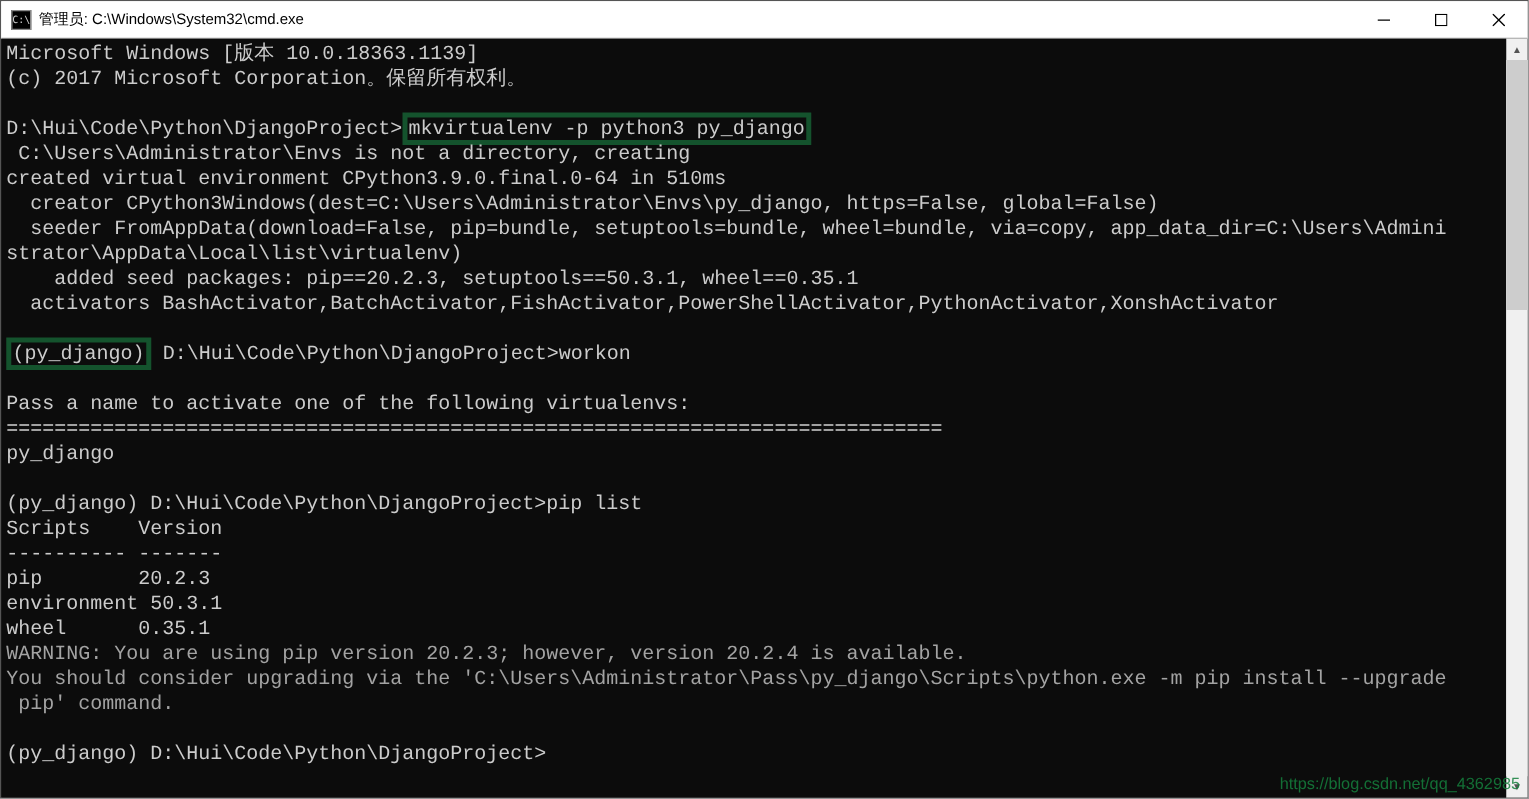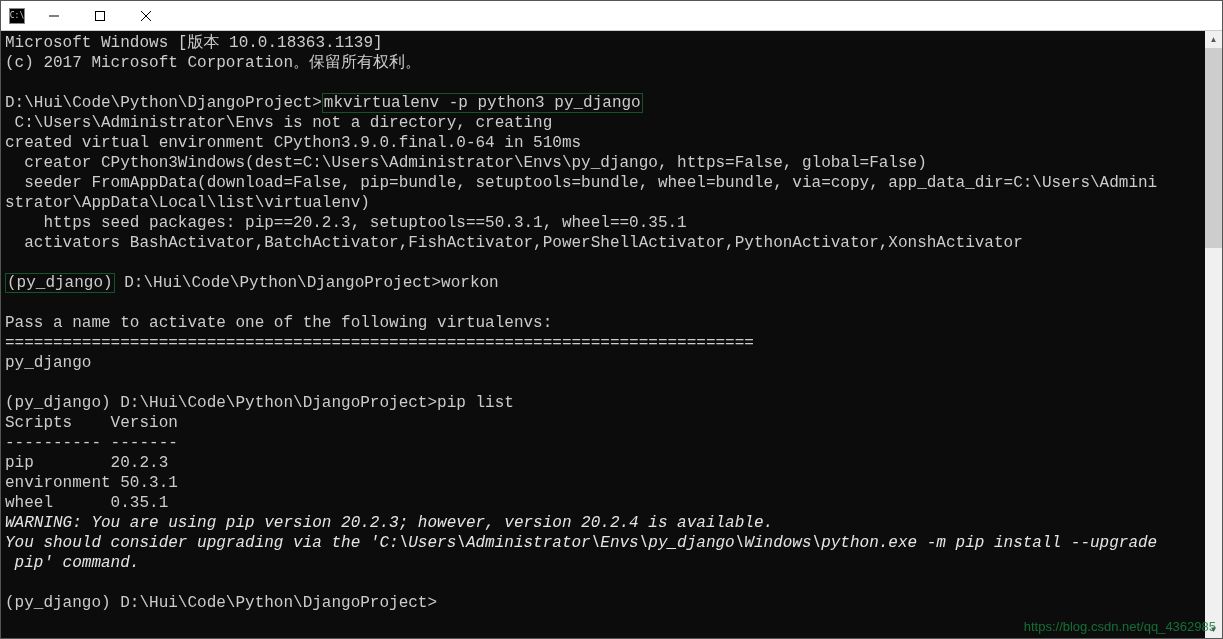--- a/index.html
+++ b/index.html
@@ -98,40 +98,41 @@
   }
   .scroll-thumb {
     position: absolute;
     top: 0;
     left: 0;
     right: 0;
     height: 200px;
     background: #cdcdcd;
   }
   .hl-box {
-    border: 1px solid #14532d;
+    border: 4px solid #14532d;
     padding: 0 1px;
   }
-  .warn { color: #e5e5e5; font-style: italic; }
+  .warn { color: #a3a3a3; }
   .watermark {
     position: absolute;
     right: 6px;
     bottom: 4px;
     font-size: 13px;
     color: #15803d;
     font-family: "Segoe UI", sans-serif;
     opacity: 0.85;
   }
 </style>
 </head>
 <body>
 
 <div class="window">
   <div class="titlebar">
     <div class="titlebar-icon">C:\</div>
+    <div class="titlebar-title">管理员: C:\Windows\System32\cmd.exe</div>
     <div class="win-controls">
       <div class="win-btn">
         <svg viewBox="0 0 10 10">
             <line x1="0" y1="5" x2="10" y2="5" stroke="black" stroke-width="1"></line>
           </svg>
       </div>
       <div class="win-btn">
         <svg viewBox="0 0 10 10">
             <rect x="0.5" y="0.5" width="9" height="9" fill="none" stroke="black" stroke-width="1"></rect>
           </svg>
@@ -148,37 +149,37 @@
   <div class="content-area">
     <div class="terminal"><span>Microsoft Windows [版本 10.0.18363.1139]</span>
 <span>(c) 2017 Microsoft Corporation。保留所有权利。</span>
 
 <span>D:\Hui\Code\Python\DjangoProject&gt;</span><span class="hl-box">mkvirtualenv -p python3 py_django</span>
 <span> C:\Users\Administrator\Envs is not a directory, creating</span>
 <span>created virtual environment CPython3.9.0.final.0-64 in 510ms</span>
 <span>  creator CPython3Windows(dest=C:\Users\Administrator\Envs\py_django, https=False, global=False)</span>
 <span>  seeder FromAppData(download=False, pip=bundle, setuptools=bundle, wheel=bundle, via=copy, app_data_dir=C:\Users\Admini</span>
 <span>strator\AppData\Local\list\virtualenv)</span>
-<span>    https seed packages: pip==20.2.3, setuptools==50.3.1, wheel==0.35.1</span>
+<span>    added seed packages: pip==20.2.3, setuptools==50.3.1, wheel==0.35.1</span>
 <span>  activators BashActivator,BatchActivator,FishActivator,PowerShellActivator,PythonActivator,XonshActivator</span>
 
 <span class="hl-box">(py_django)</span><span> D:\Hui\Code\Python\DjangoProject&gt;workon</span>
 
 <span>Pass a name to activate one of the following virtualenvs:</span>
 <span>==============================================================================</span>
 <span>py_django</span>
 
 <span>(py_django) D:\Hui\Code\Python\DjangoProject&gt;pip list</span>
 <span>Scripts    Version</span>
 <span>---------- -------</span>
 <span>pip        20.2.3</span>
 <span>environment 50.3.1</span>
 <span>wheel      0.35.1</span>
 <span class="warn">WARNING: You are using pip version 20.2.3; however, version 20.2.4 is available.</span>
-<span class="warn">You should consider upgrading via the 'C:\Users\Administrator\Envs\py_django\Windows\python.exe -m pip install --upgrade</span>
+<span class="warn">You should consider upgrading via the 'C:\Users\Administrator\Pass\py_django\Scripts\python.exe -m pip install --upgrade</span>
 <span class="warn"> pip' command.</span>
 
 <span>(py_django) D:\Hui\Code\Python\DjangoProject&gt;</span></div>
 
     <div class="scrollbar">
       <div class="scroll-arrow">▲</div>
       <div class="scroll-track">
         <div class="scroll-thumb"></div>
       </div>
       <div class="scroll-arrow">▼</div>

